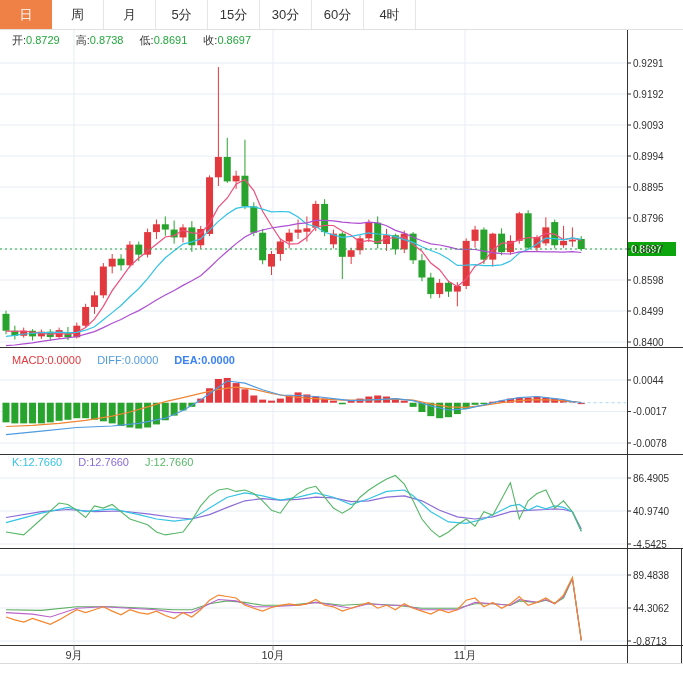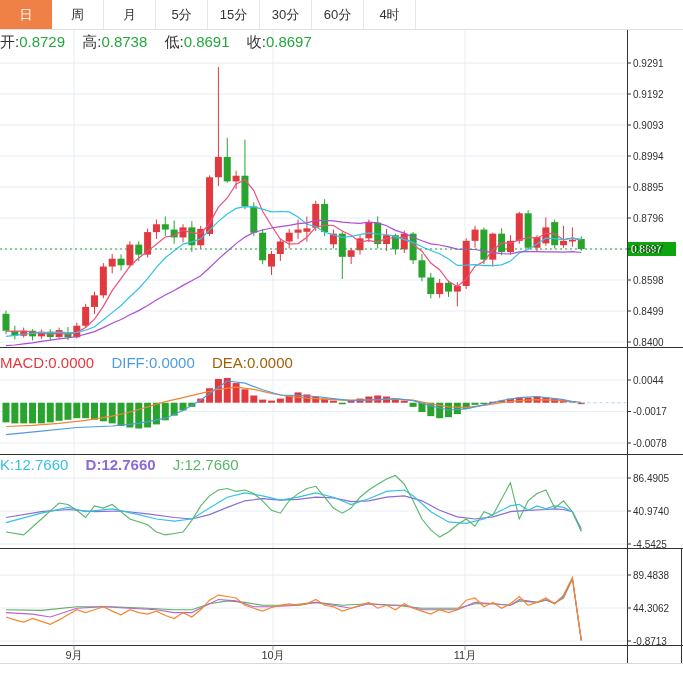--- a/index.html
+++ b/index.html
@@ -3,21 +3,21 @@
 <meta charset="utf-8">
 <style>
   html,body{margin:0;padding:0;background:#fff}
   .app{position:relative;width:683px;height:678px;background:#fff;overflow:hidden;
        font-family:"Liberation Sans","DejaVu Sans",sans-serif;}
   #tabbar{position:absolute;top:0;left:0;width:683px;height:30px;display:flex;
           background:#fff;border-bottom:1px solid #e0e0e0;box-sizing:border-box;z-index:3}
   .tab{width:52px;height:29px;line-height:29px;text-align:center;font-size:13px;color:#333;
        border-right:1px solid #e6e6e6;cursor:pointer;box-sizing:border-box;background:#fff}
   #chart{position:absolute;top:0;left:0;z-index:1}
-  .legend{position:absolute;left:0;font-size:15px;white-space:nowrap;z-index:2;letter-spacing:0}
+  .legend{position:absolute;left:12px;font-size:11px;white-space:nowrap;z-index:2;letter-spacing:0}
   .legend .item{margin-right:13px}
 </style>
 </head>
 <body>
 
 <div class="app">
   <div id="tabbar">
       <div class="tab" style="background: rgb(240, 129, 70); color: rgb(255, 255, 255); border-right: none;">日</div>
       <div class="tab">周</div>
       <div class="tab">月</div>
@@ -341,22 +341,22 @@
     <span class="item"><span style="color: rgb(51, 51, 51);">开:</span><span style="color: rgb(34, 168, 60);">0.8729</span></span>
     <span class="item"><span style="color: rgb(51, 51, 51);">高:</span><span style="color: rgb(34, 168, 60);">0.8738</span></span>
     <span class="item"><span style="color: rgb(51, 51, 51);">低:</span><span style="color: rgb(34, 168, 60);">0.8691</span></span>
     <span class="item"><span style="color: rgb(51, 51, 51);">收:</span><span style="color: rgb(34, 168, 60);">0.8697</span></span>
   </div>
 
 
   <div class="legend" style="top:354px">
     <span class="item" style="color: rgb(226, 57, 63);">MACD:0.0000</span>
     <span class="item" style="color: rgb(79, 155, 224); text-align: right;">DIFF:0.0000</span>
-    <span class="item" style="color: #a16207;">DEA:0.0000</span>
+    <span class="item" style="color: #3b82f6; font-weight: bold;">DEA:0.0000</span>
   </div>
 
   <div class="legend" style="top:456px">
     <span class="item" style="color: rgb(53, 195, 227);">K:12.7660</span>
-    <span class="item" style="color: rgb(138, 107, 216); font-weight: bold;">D:12.7660</span>
+    <span class="item" style="color: rgb(138, 107, 216);">D:12.7660</span>
     <span class="item" style="color: rgb(87, 183, 104); text-align: right;">J:12.7660</span>
   </div>
 
 </div>
 
 </body></html>

